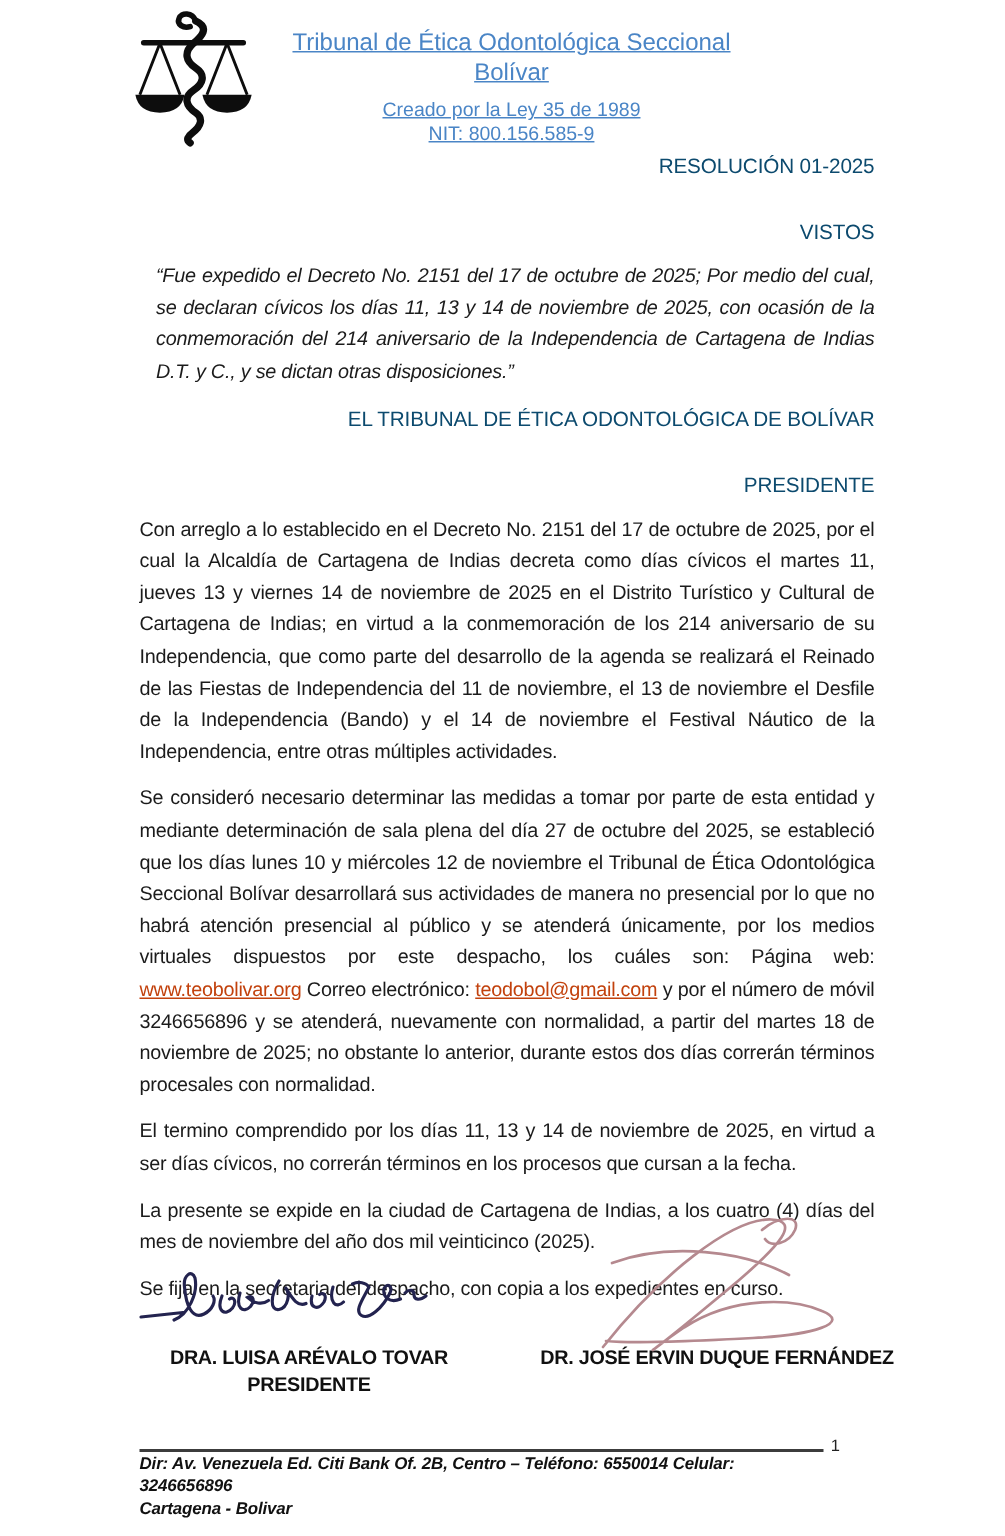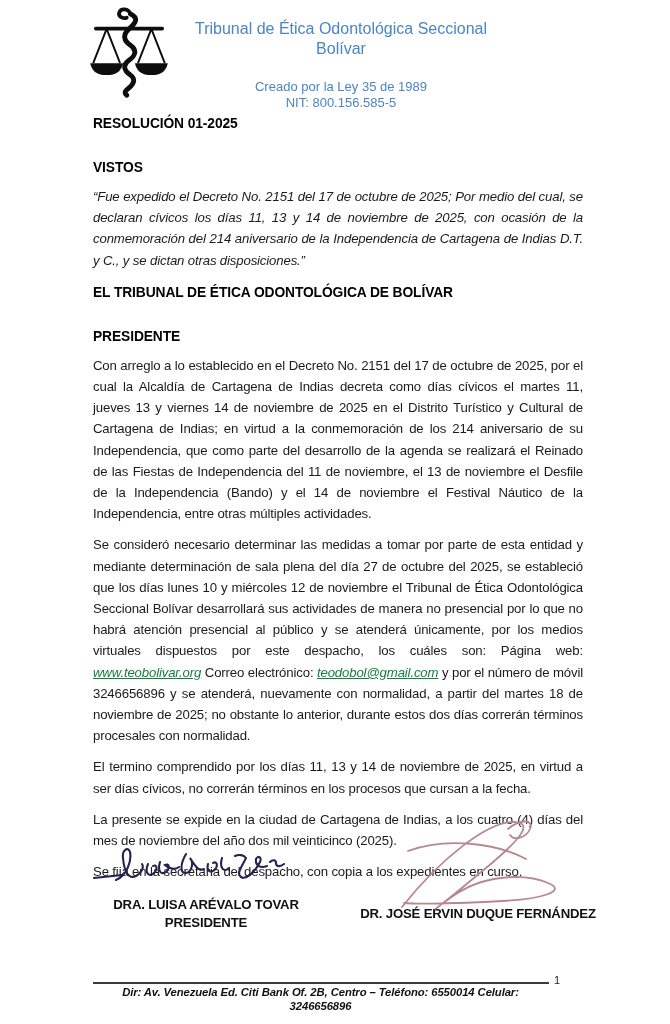--- a/index.html
+++ b/index.html
@@ -6,57 +6,57 @@
   html,body { background:#ffffff; }
   .page {
     position:relative; width:670px; height:1024px; margin:0 auto;
     background:#ffffff; overflow:hidden;
     font-family:"Liberation Sans", sans-serif; color:#1b1b1b;
   }
   
   .letterhead { display:flex; align-items:flex-start; padding:6px 160px 0 88px; }
   .logo { width:84px; flex:0 0 84px; }
   .logo svg { display:block; width:82px; height:92px; }
-  .head-text { flex:1; text-align:center; padding-top:13px; color:#4a85c6; }
+  .head-text { flex:1; text-align:center; padding-top:13px; color:#4a85c6;text-decoration:underline; }
   .head-title { font-size:16px; line-height:20px; }
-  .head-sub   { font-size:13px; line-height:16px; margin-top:20px; }
+  .head-sub   { font-size:13px; line-height:16px; margin-top:6px; }
   .head-nit   { font-size:13px; line-height:16px; }
   
   .content { padding:0 87px 0 93px; }
   .c-heading {
-    text-align:left; font-weight:700; font-size:13.8px; line-height:17px;
-    color:#000000; letter-spacing:-0.1px;
+    text-align:right; font-weight:400; font-size:13.8px; line-height:17px;
+    color:#0c4a6e; letter-spacing:-0.1px;
   }
   .mt-title { margin-top:4px; }
   .mt-h { margin-top:27px; }
   .mt-h2 { margin-top:13px; }
   .body {
     text-align:justify; font-size:13.2px; line-height:21.2px;
     letter-spacing:-0.15px; margin-top:10px; color:#1b1b1b;
   }
-  .quote { font-style:italic; }
-  .link { color:#15803d; text-decoration:underline; cursor:pointer;font-style:italic; }
+  .quote { font-style:italic;margin-left:11px; }
+  .link { color:#c2410c; text-decoration:underline; cursor:pointer; }
   
   .signatures { position:absolute; left:92px; right:62px; top:822px; display:flex; }
   .sig-block { display:flex; flex-direction:column; }
   .sig-left  { width:228px; }
-  .sig-right { flex:1; margin-left:28px;justify-content:center; }
+  .sig-right { flex:1; margin-left:28px; }
   .sig-canvas { position:relative; height:74px; }
   .sig-left  .sig-canvas svg { position:absolute; left:0; bottom:2px; }
   .sig-right .sig-canvas svg { position:absolute; left:32px; bottom:-8px; }
   .sig-name, .sig-role {
     text-align:center; font-weight:700; font-size:13.2px; line-height:17.5px;
     color:#111; letter-spacing:-0.2px;
   }
   
   .footer { position:absolute; left:0; right:0; bottom:10px; }
   .rule-row { display:flex; align-items:flex-end; padding:0 110px 0 93px; }
   .rule { flex:1; border-bottom:2px solid #3c3c3c; height:0; }
   .pagenum { font-size:11px; line-height:11px; margin:0 0 -2px 5px; color:#222; }
-  .f-lines { width:455px; margin-left:93px; text-align:center; }
+  .f-lines { width:455px; margin-left:93px; text-align:left; }
   .f-line {
     font-weight:700; font-style:italic; font-size:11.3px; line-height:14.6px;
     color:#111; letter-spacing:-0.1px; margin-top:1px;
   }
   .f-line .link { font-weight:700; }
 </style>
 </head>
 <body>
 
 <div class="page">
@@ -69,21 +69,21 @@
         <path d="M85 30 L67 76 M85 30 L103 76" stroke="#0d0d0d" stroke-width="2.6" fill="none"></path>
         <path d="M3 76 L47 76 Q44 92 25 92 Q6 92 3 76 Z" fill="#0d0d0d"></path>
         <path d="M63 76 L107 76 Q104 92 85 92 Q66 92 63 76 Z" fill="#0d0d0d"></path>
         <path d="M57 10 C70 16 62 24 55 30 C46 38 48 46 57 52 C66 58 64 66 55 72 C46 78 48 86 57 92 C64 97 62 104 54 110 C50 113 48 116 52 119" fill="none" stroke="#0d0d0d" stroke-width="6.5" stroke-linecap="round"></path>
         <path d="M57 10 C54 2 44 2 42 8 C40 13 46 17 52 15" fill="none" stroke="#0d0d0d" stroke-width="5" stroke-linecap="round"></path>
       </svg>
     </div>
     <div class="head-text">
       <div class="head-title">Tribunal de Ética Odontológica Seccional Bolívar</div>
       <div class="head-sub">Creado por la Ley 35 de 1989</div>
-      <div class="head-nit">NIT: 800.156.585-5</div>
+      <div class="head-nit">NIT: 800.156.585-9</div>
     </div>
   </div>
 
   <div class="content">
     <div class="c-heading mt-title">RESOLUCIÓN 01-2025</div>
     <div class="c-heading mt-h">VISTOS</div>
 
     <p class="body quote">“Fue expedido el Decreto No. 2151 del 17 de octubre de 2025; Por medio del cual, se declaran cívicos los días 11, 13 y 14 de noviembre de 2025, con ocasión de la conmemoración del 214 aniversario de la Independencia de Cartagena de Indias D.T. y C., y se dictan otras disposiciones.”</p>
 
     <div class="c-heading mt-h2">EL TRIBUNAL DE ÉTICA ODONTOLÓGICA DE BOLÍVAR</div>
@@ -118,16 +118,17 @@
     </div>
   </div>
 
   <div class="footer">
     <div class="rule-row">
       <div class="rule"></div>
       <span class="pagenum">1</span>
     </div>
     <div class="f-lines">
       <div class="f-line">Dir: Av. Venezuela Ed. Citi Bank Of. 2B, Centro – Teléfono: 6550014 Celular: 3246656896</div>
+      <div class="f-line">Cartagena - Bolivar</div>
     </div>
   </div>
 
 </div>
 
 </body></html>

